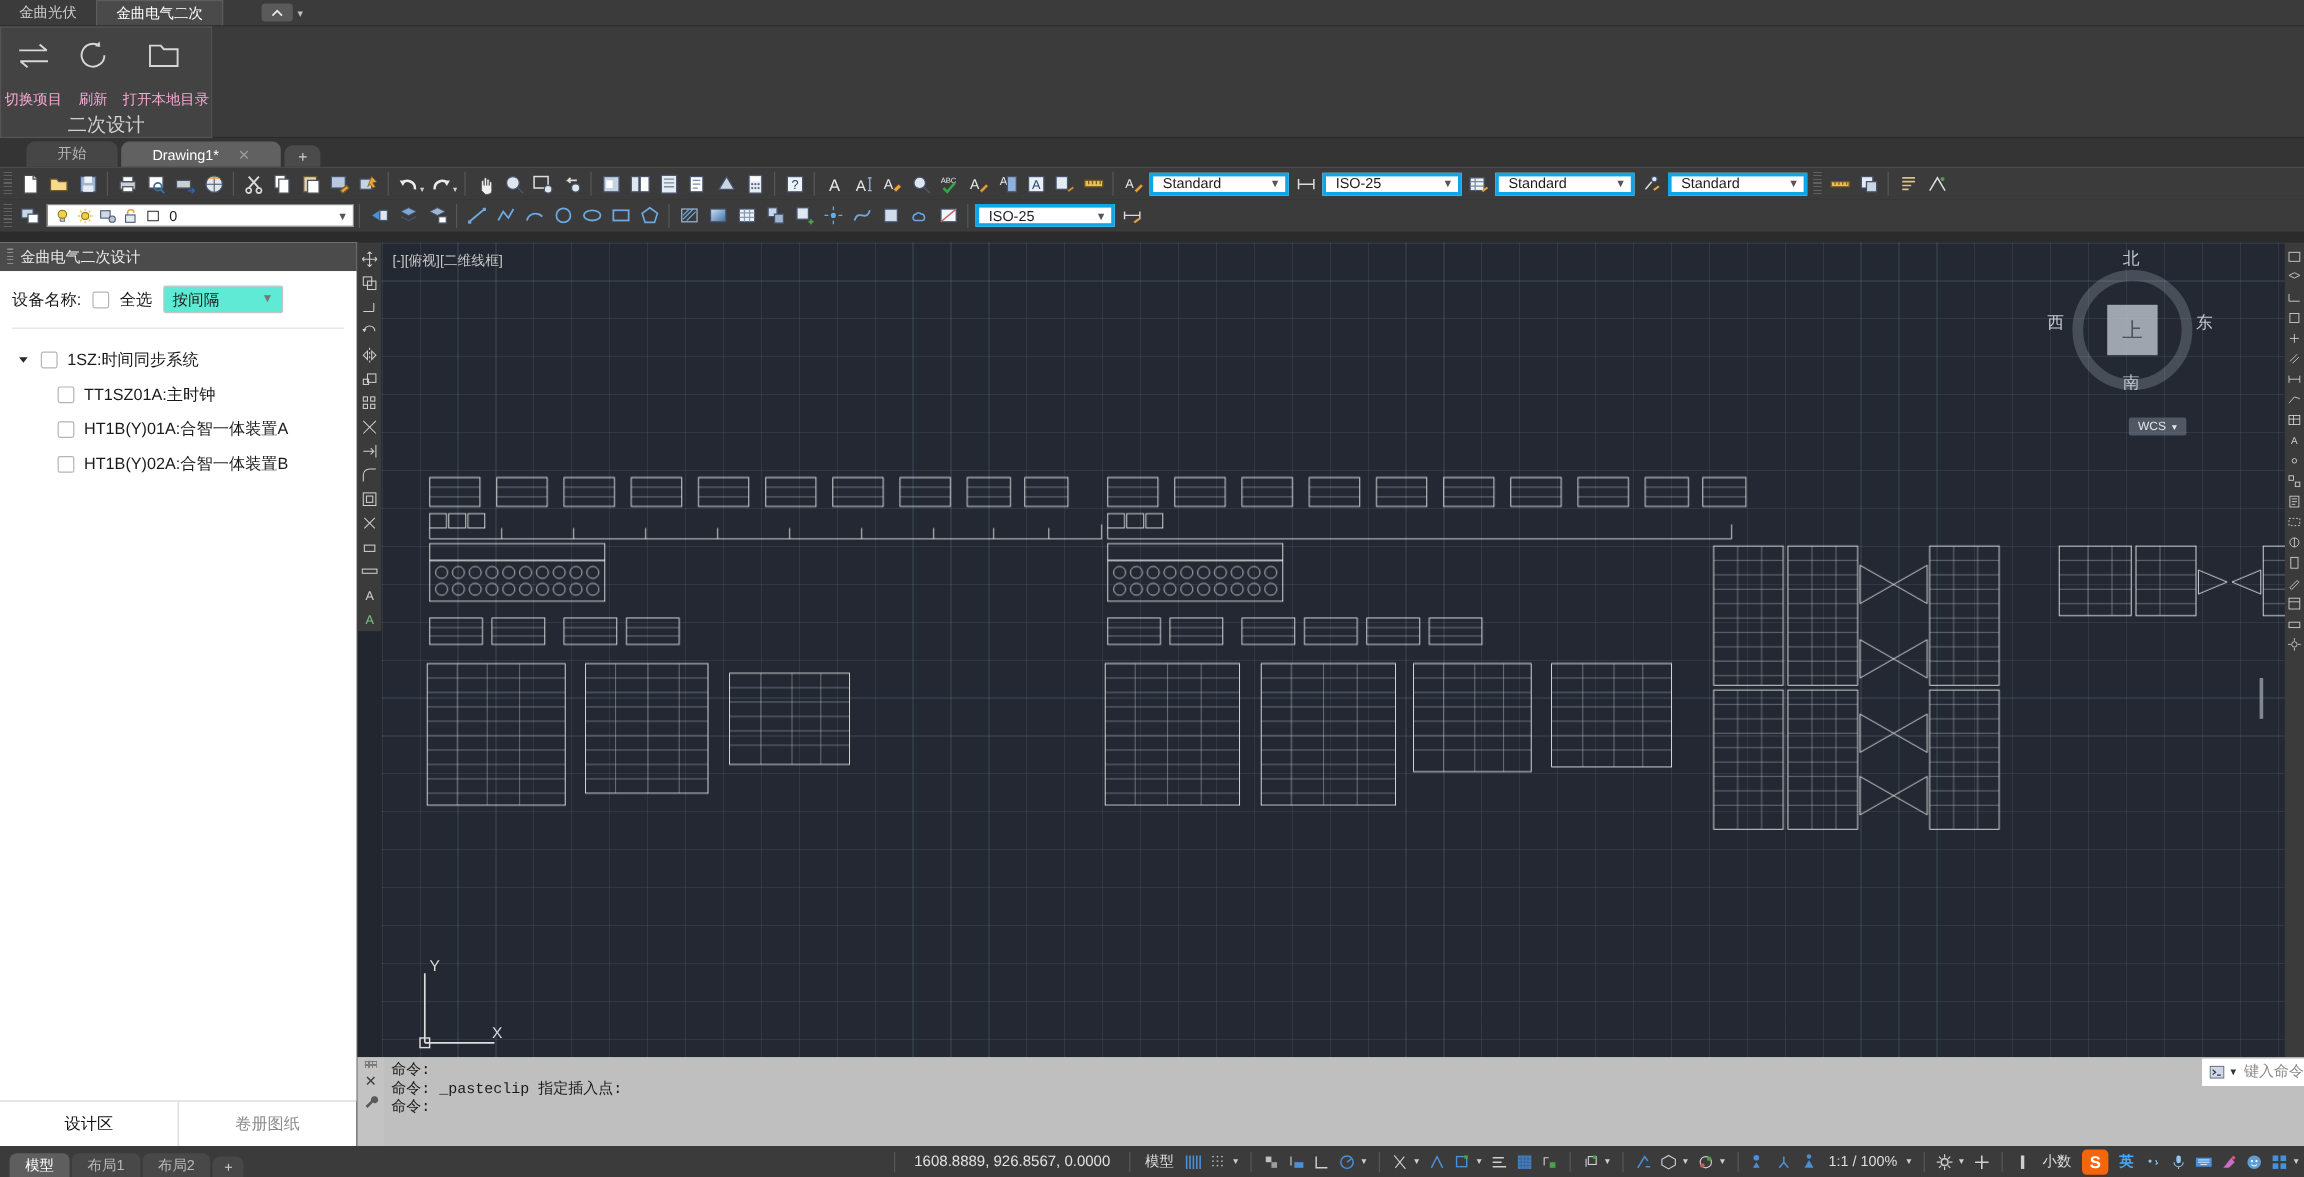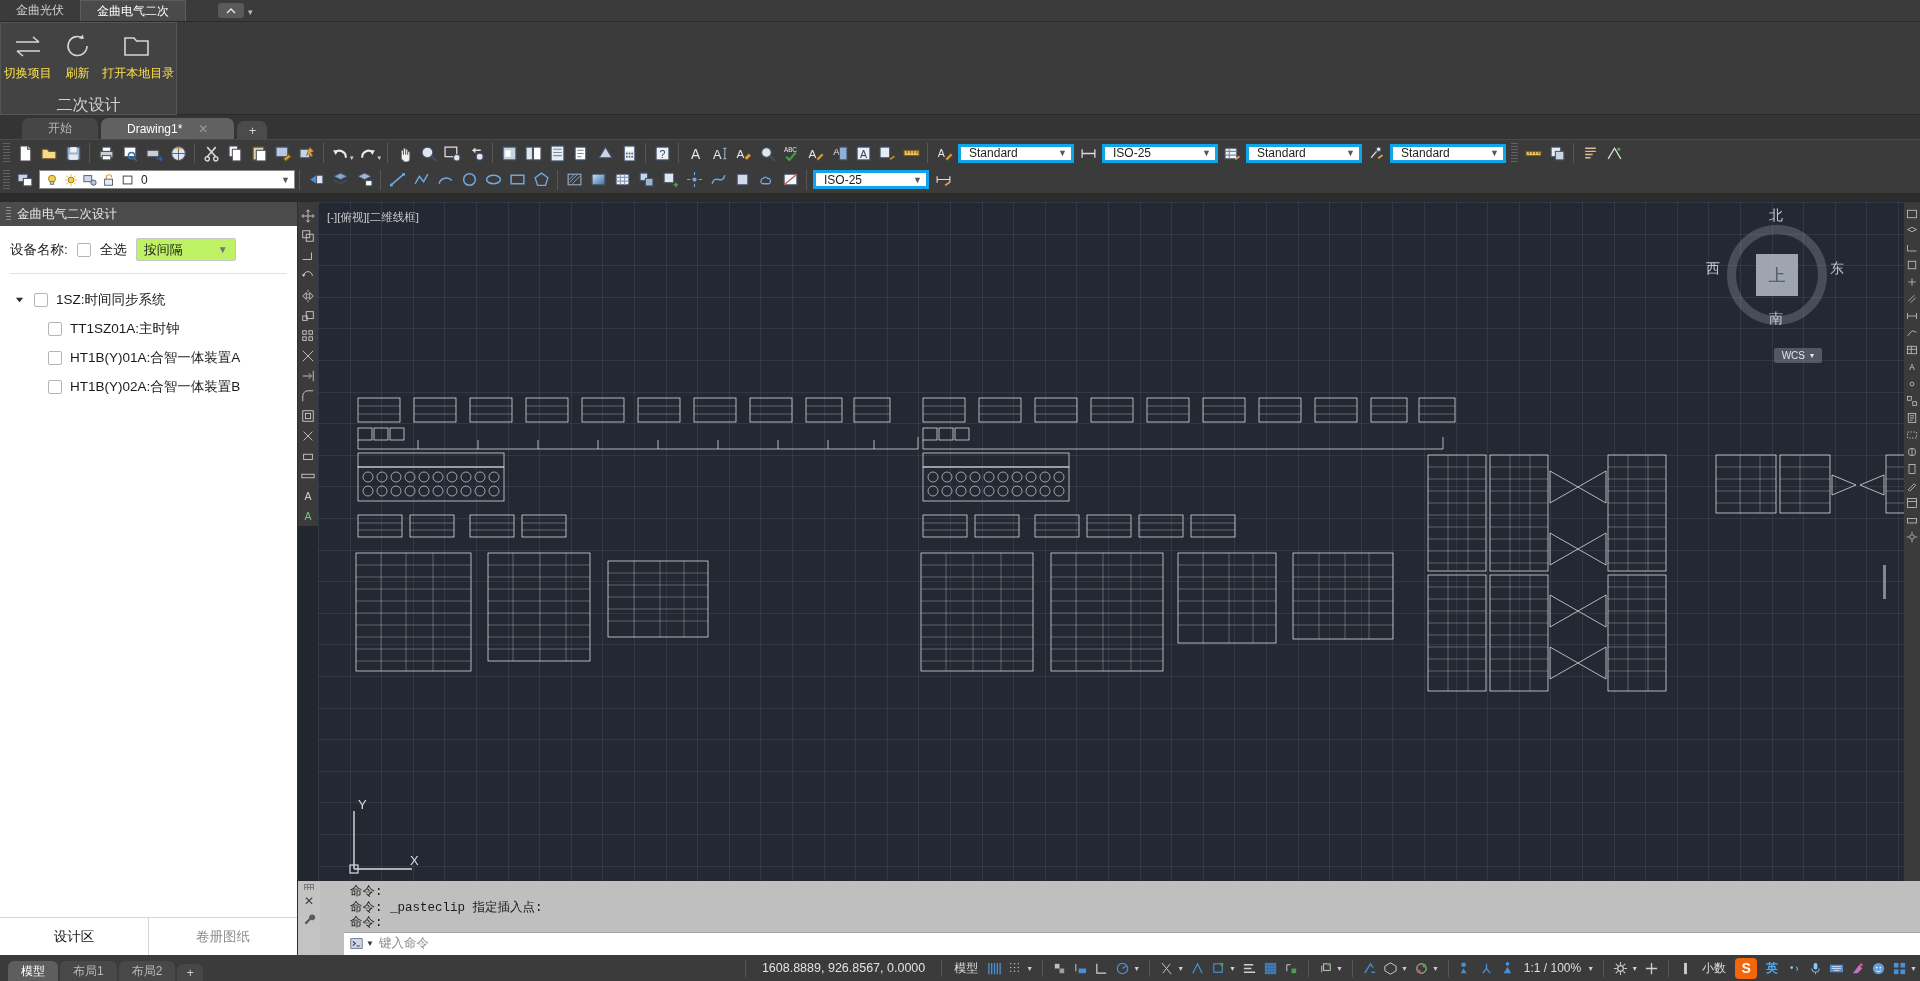--- a/index.html
+++ b/index.html
@@ -49,21 +49,21 @@
     border: 1px solid #555;
     display: flex; flex-direction: column;
   }
   .ribbon-panel-body { flex: 1; display: flex; align-items: flex-start; padding-top: 6px; }
   .ribbon-btn {
     display: flex; flex-direction: column; align-items: center;
     padding: 0 5px; min-width: 46px; cursor: default;
   }
   .ribbon-btn-ico { height: 34px; display: flex; align-items: center; justify-content: center; }
   .ribbon-btn-ico svg { stroke: #d6d6d6; fill: none; stroke-width: 1.6; }
-  .ribbon-btn-lb { font-size: 12px; color: #fde047; margin-top: 2px; white-space: nowrap; }
+  .ribbon-btn-lb { font-size: 12px; color: #f9a8d4; margin-top: 12px; white-space: nowrap; }
   .ribbon-panel-title {
     height: 18px; text-align: center;
     font-size: 16px; color: #d0d0d0; line-height: 18px;
   }
   .ribbon-rest { flex: 1; background: #3b3b3b; }
 
   
   .doctabs {
     height: 24px; background: #343434;
     display: flex; align-items: flex-end; padding-left: 22px;
@@ -130,21 +130,21 @@
   }
   .dock-title .g { width: 5px; height: 14px; background:
       repeating-linear-gradient(to bottom, #8c8c8c 0 1px, transparent 1px 3px); }
   .dock-body { flex: 1; background: #fff; display: flex; flex-direction: column; }
   .filterbar { display: flex; align-items: center; gap: 9px; padding: 12px 10px 10px 10px; }
   .filterbar .lbl { font-size: 13.5px; color: #1a1a1a; }
   .cbx {
     width: 14px; height: 14px; border: 1px solid #b5b5b5; background: #fff; border-radius: 2px;
   }
   .sel {
-    width: 100px; height: 23px; border: 1px solid #c6c6c6; background: #bef264;
+    width: 100px; height: 23px; border: 1px solid #c6c6c6; background: #5eead4;
     display: flex; align-items: center; justify-content: space-between;
     padding: 0 7px; font-size: 13px; color: #1b1b1b; border-radius: 2px; text-align: right;
   }
   .sel .cc { color: #777; font-size: 10px; }
   .tree-sep { height: 1px; background: #e2e2e2; margin: 2px 10px 0 10px; }
   .tree { padding-top: 11px; font-size: 13.5px; color: #1a1a1a; }
   .trow { display: flex; align-items: center; height: 29px; padding-left: 12px; gap: 8px; }
   .tw { width: 14px; height: 14px; display:flex;align-items:center;justify-content:center; }
   .tw svg { width: 9px; height: 9px; fill: #2a2a2a; }
   .trow.child { padding-left: 48px; }
@@ -207,21 +207,21 @@
   .vhandle { position: absolute; right: 18px; top: 50%; width: 3px; height: 34px; background: #9aa0aa; opacity:.8;}
 
   
   .cmd { position: absolute; left: 298px; right: 0; bottom: 26px; height: 74px; background: #bfbfbf; display: flex; }
   .cmd-left { width: 22px; background: #c3c3c3; display: flex; flex-direction: column; align-items: center; gap: 4px; padding-top: 3px; }
   .cmd-left .dots { width: 10px; height: 6px; background:
       repeating-linear-gradient(to right, #7b7b7b 0 1px, transparent 1px 3px),
       repeating-linear-gradient(to bottom, #7b7b7b 0 1px, transparent 1px 3px); }
   .cmd-left .x { font-size: 12px; color: #3d3d3d; }
   .cmd-left svg { width: 13px; height: 13px; }
-  .cmd-right { flex: 1; display: flex; flex-direction: column; margin-left: 24px; }
+  .cmd-right { flex: 1; display: flex; flex-direction: row; }
   .cmd-hist {
     flex: 1; background: #bfbfbf; padding: 4px 0 0 6px;
     font-family: "Liberation Mono", "DejaVu Sans Mono", monospace;
     font-size: 12.5px; color: #1b1b1b; line-height: 15.5px;
   }
   .cmd-input {
     height: 24px; background: #fff; display: flex; align-items: center; gap: 5px; padding-left: 6px;
     border-top: 1px solid #a4a4a4;
   }
   .cmd-input .pr { display:flex;align-items:center;gap:3px; }

